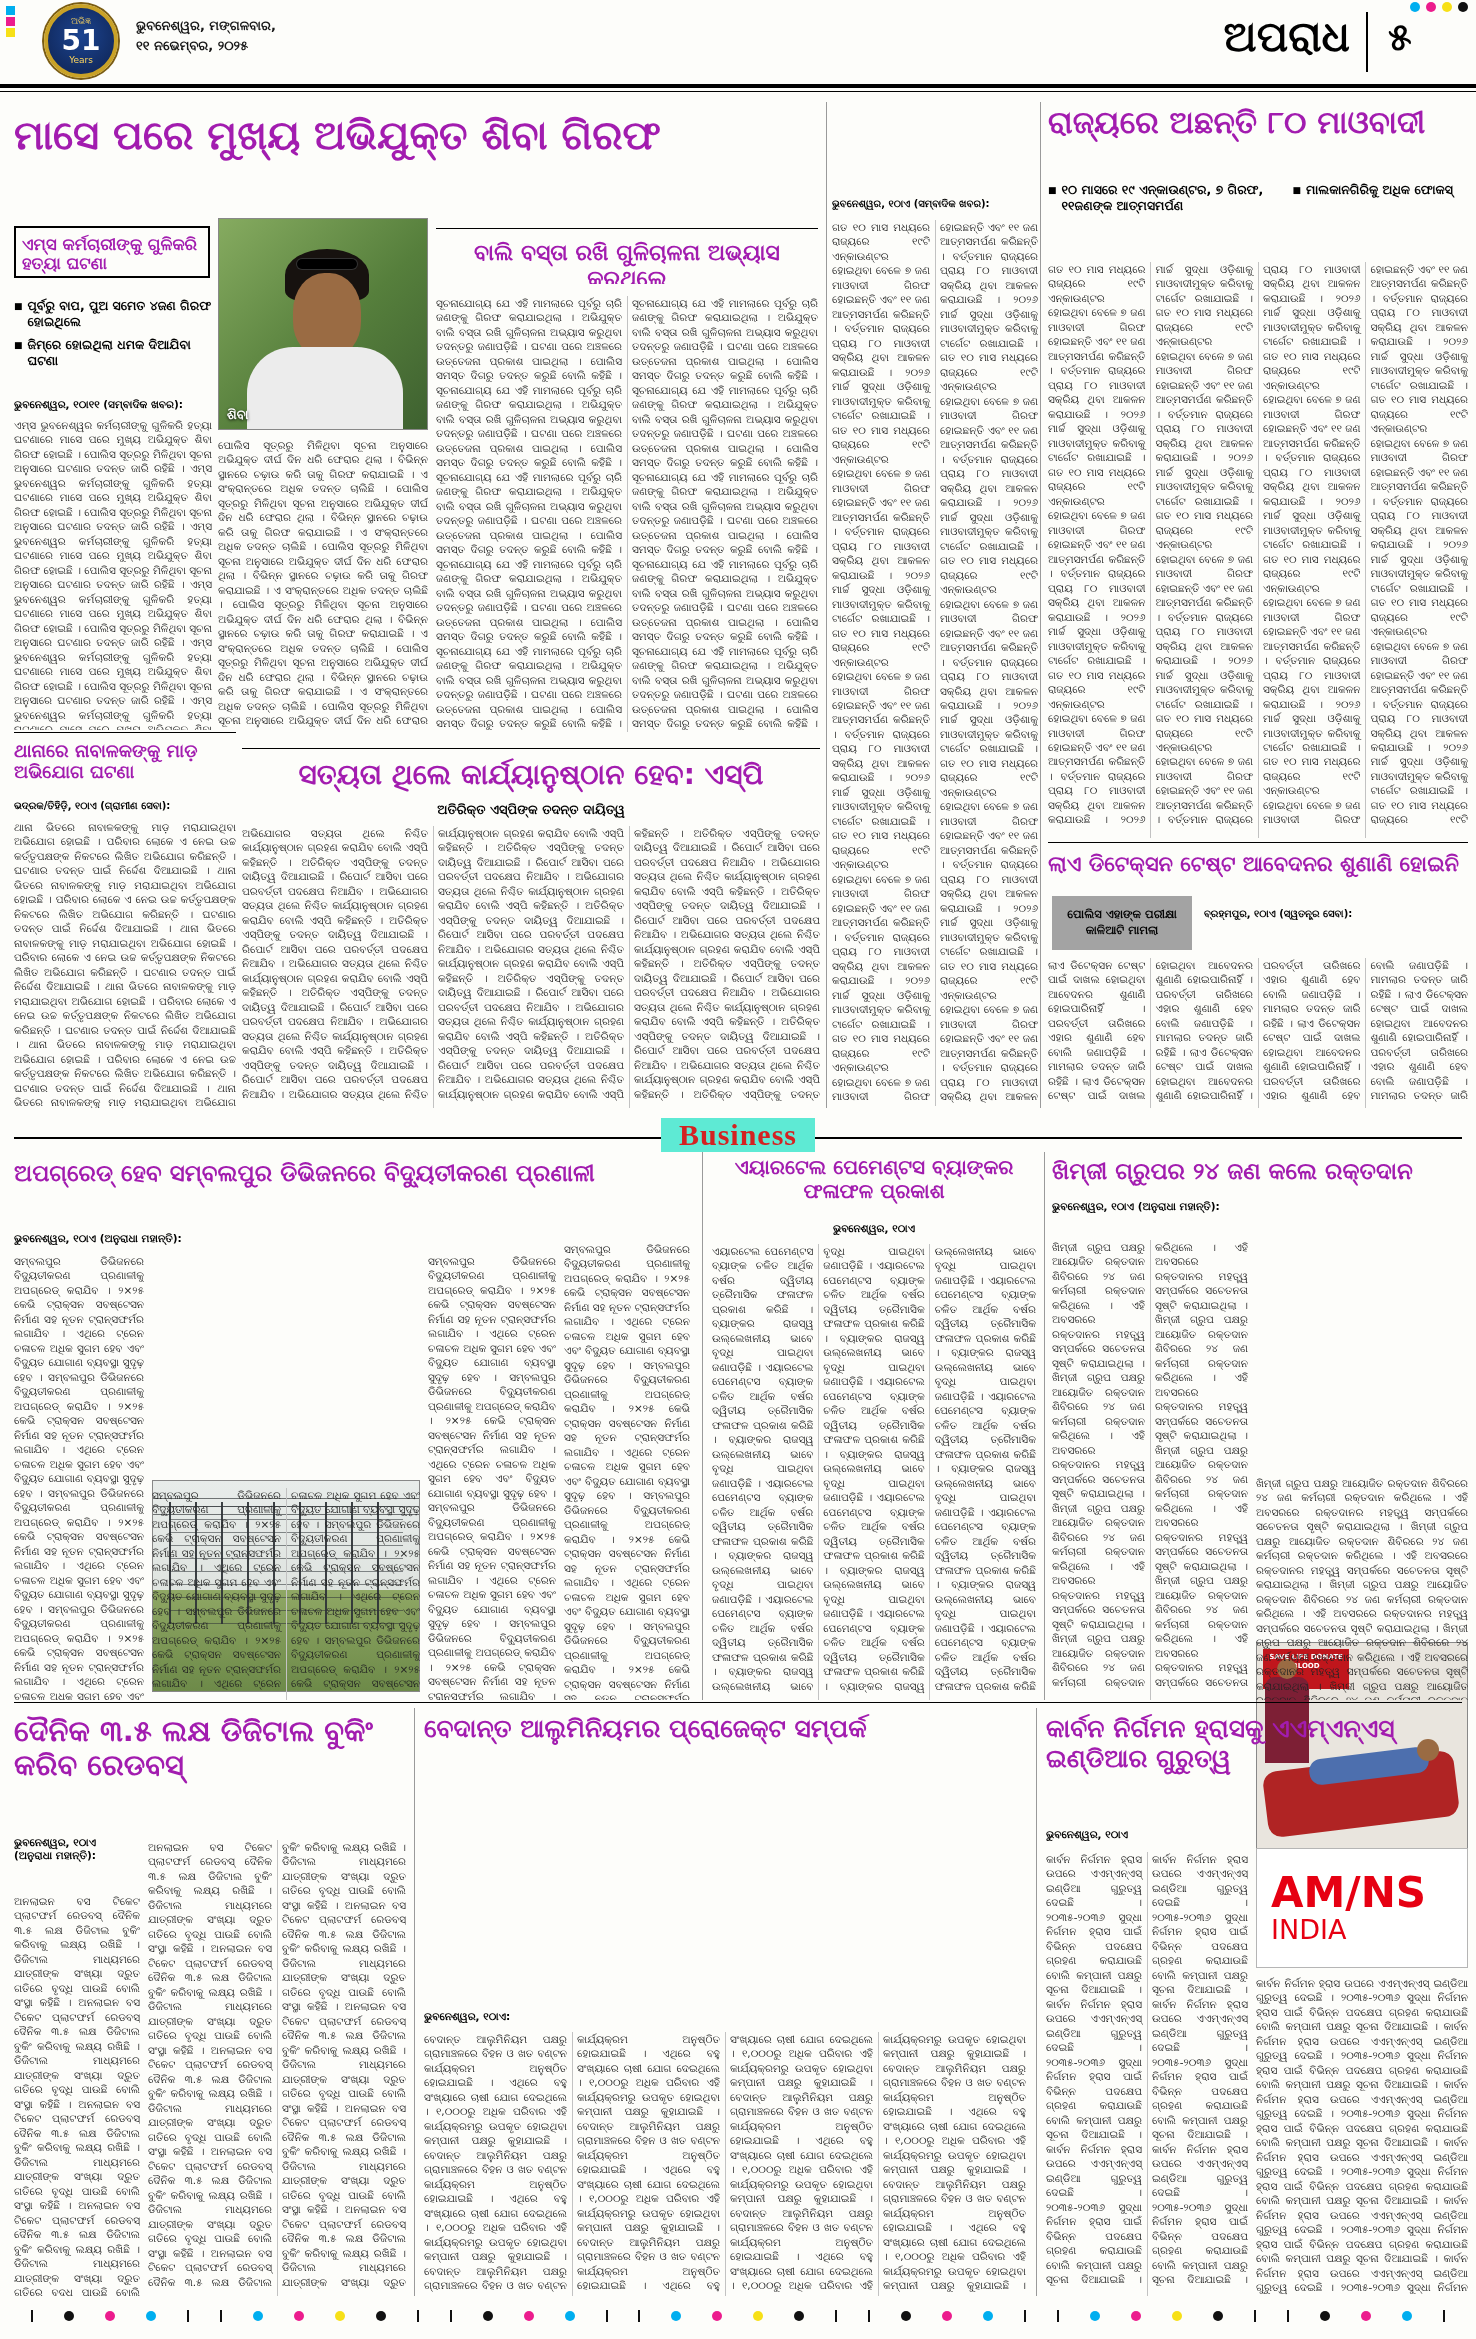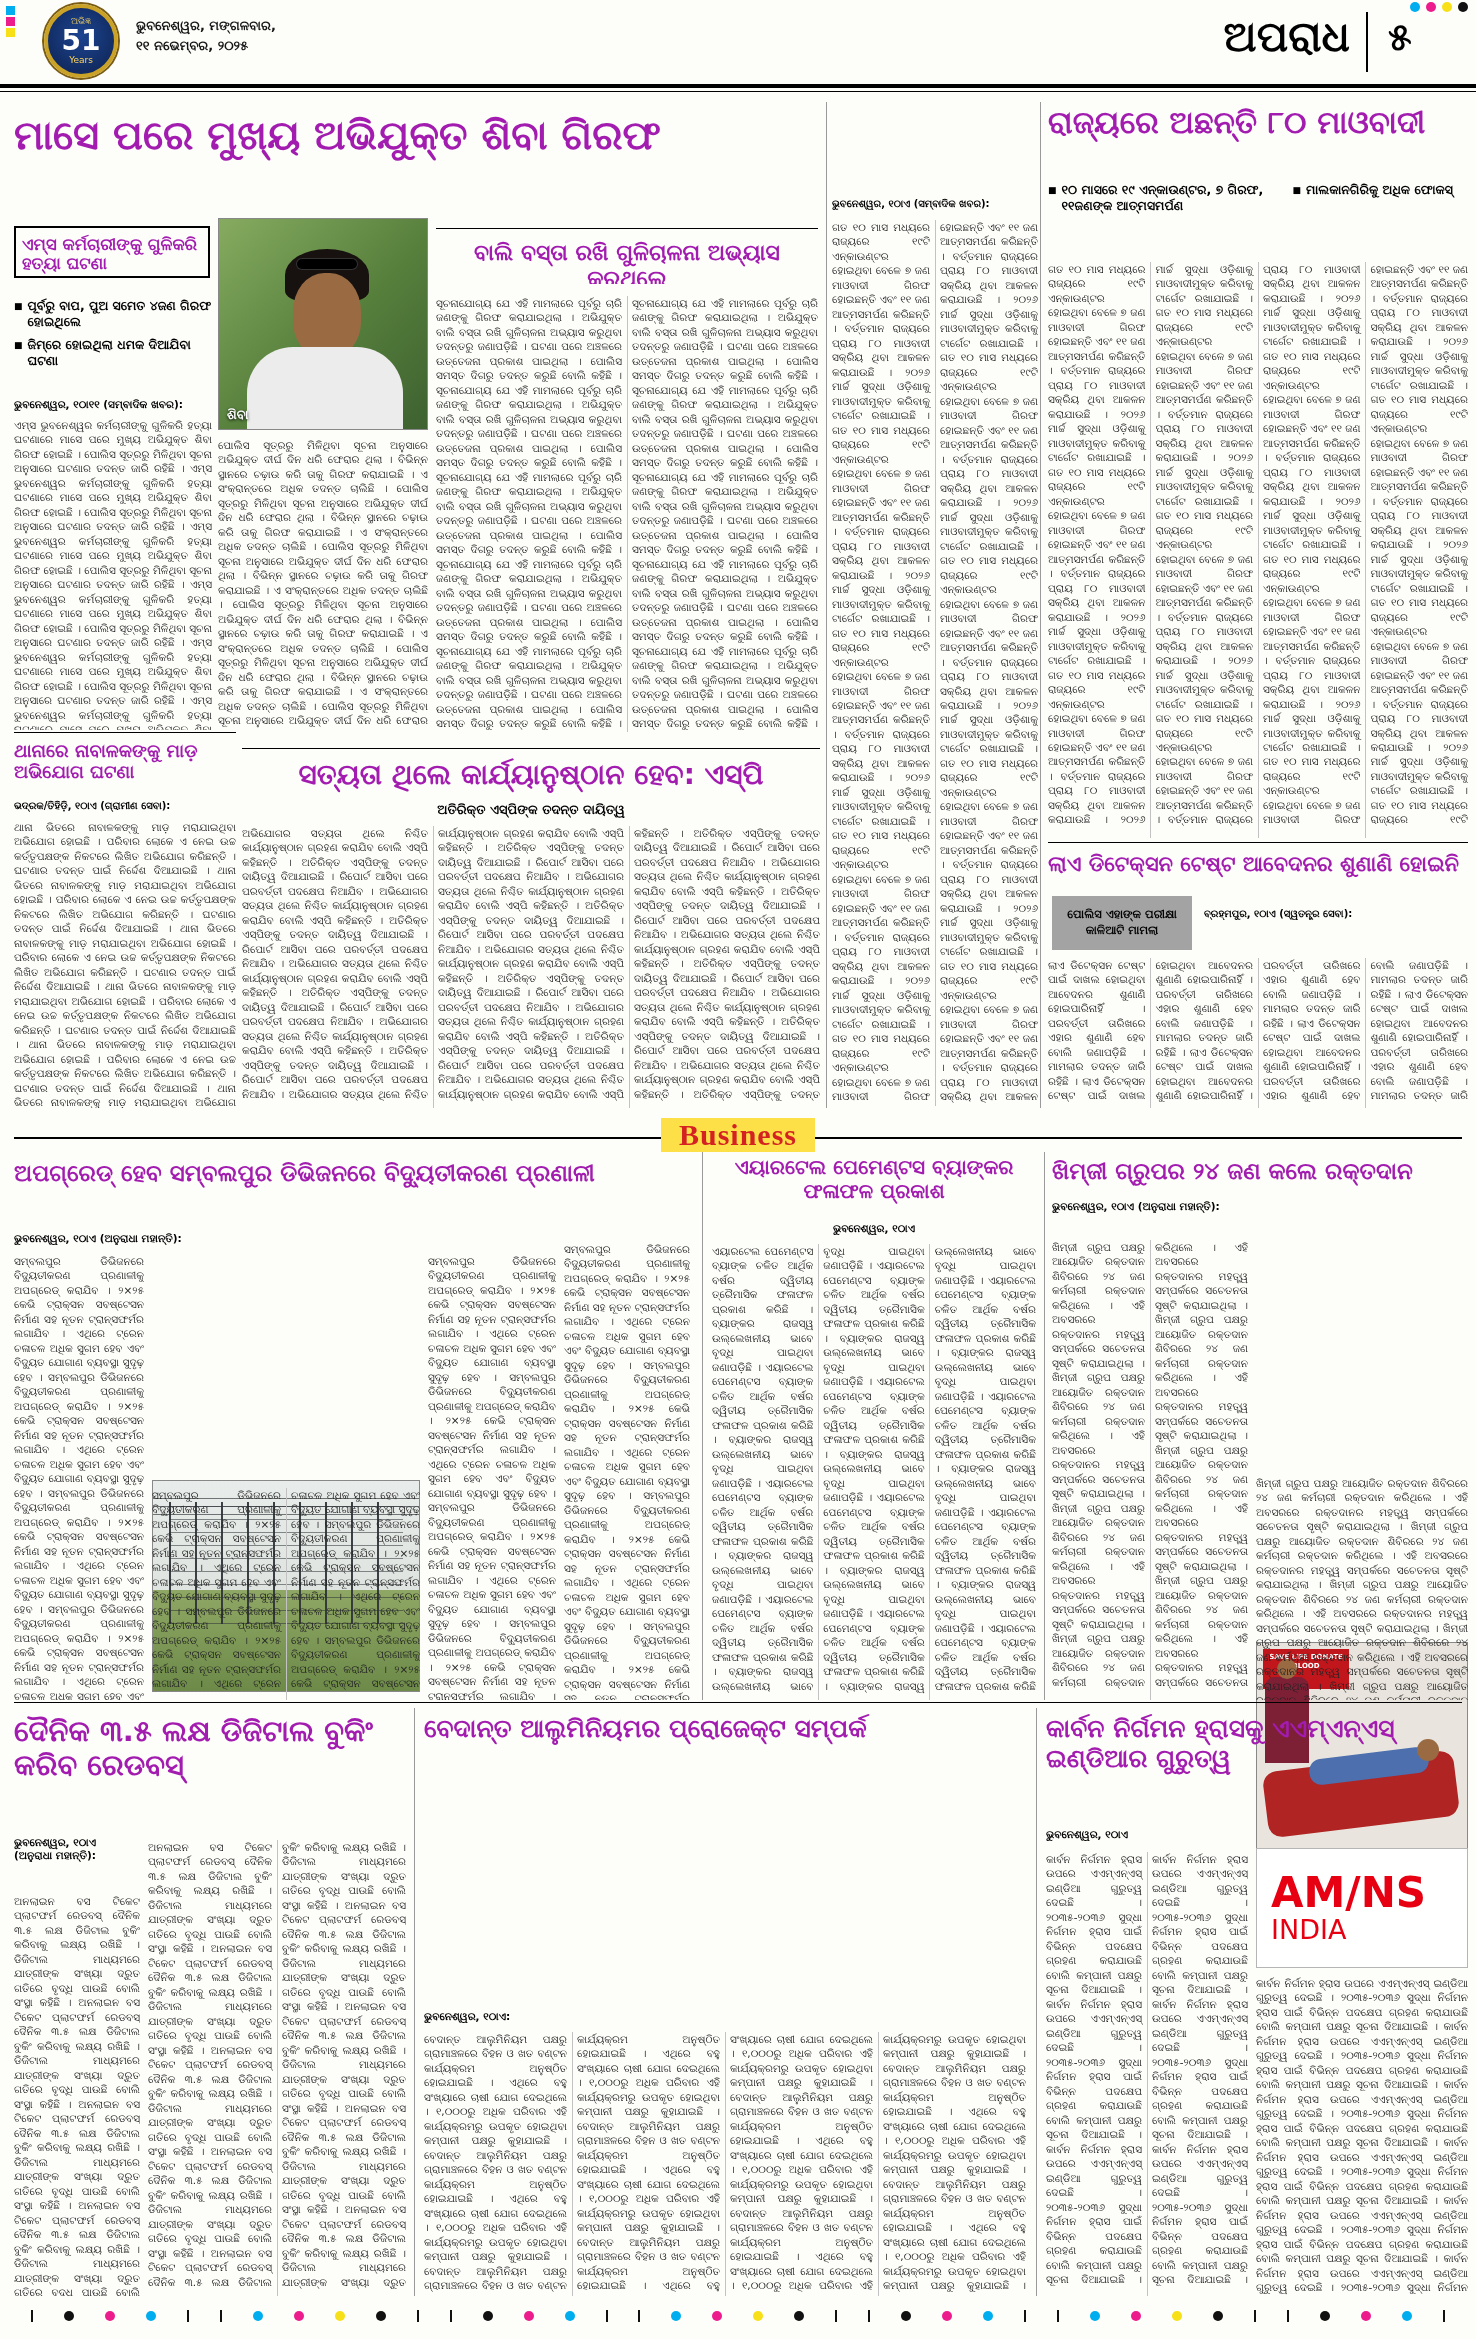--- a/index.html
+++ b/index.html
@@ -25,21 +25,21 @@
   .logo{border-radius:50%;background:radial-gradient(circle at 50% 42%,#1c4490 0%,#122c63 70%);border:4px solid #c9a227;box-shadow:0 0 0 2px #7a5c12;display:flex;flex-direction:column;align-items:center;justify-content:center;color:#fff}
   .logo .t{font-size:9px;color:#ffd75e;line-height:1}
   .logo .n{font-size:28px;font-weight:bold;line-height:1.05}
   .logo .y{font-size:9px;color:#ffd75e;line-height:1}
   .secttl{font-size:42px;font-weight:bold;color:#000;line-height:1}
   .pgno{font-size:38px;font-weight:bold;color:#000;line-height:1}
   .dot{width:10px;height:10px;border-radius:50%;display:inline-block}
   .tick{width:2px;height:12px;background:#111;display:inline-block}
   .mk{width:9px;height:9px;display:block;margin-bottom:2px}
   
-  .bizword{position:relative;display:inline-block;background:#fde047;padding:0 18px;color:#d42222;font-family:"Liberation Serif","DejaVu Serif",serif;font-weight:bold;font-size:30px;letter-spacing:1px}
+  .bizword{position:relative;display:inline-block;background:#5eead4;padding:0 18px;color:#d42222;font-family:"Liberation Serif","DejaVu Serif",serif;font-weight:bold;font-size:30px;letter-spacing:1px}
   
   .ph-shiba{background:linear-gradient(135deg,#86ab60 0%,#567f3c 55%,#3e6130 100%)}
   .ph-shiba .hair{position:absolute;left:66px;top:30px;width:84px;height:52px;border-radius:50% 50% 20% 20%;background:#17120f}
   .ph-shiba .glass{position:absolute;left:78px;top:40px;width:60px;height:10px;border-radius:5px;background:#000;box-shadow:0 0 0 1px #333}
   .ph-shiba .face{position:absolute;left:74px;top:54px;width:68px;height:84px;border-radius:46% 46% 42% 42%;background:#9a6b43}
   .ph-shiba .shirt{position:absolute;left:28px;top:128px;width:156px;height:90px;border-radius:46px 46px 0 0;background:#ececec}
   .ph-sub{background:linear-gradient(#e8ecea 0%,#dfe4e0 52%,#8fa764 52%,#6d8a49 100%)}
   .ph-sub .lattice{position:absolute;left:6%;right:6%;top:10%;height:58%;
      background:repeating-linear-gradient(90deg,rgba(45,50,54,.92) 0 2px,transparent 2px 26px),
                 repeating-linear-gradient(0deg,rgba(45,50,54,.55) 0 1px,transparent 1px 13px)}

